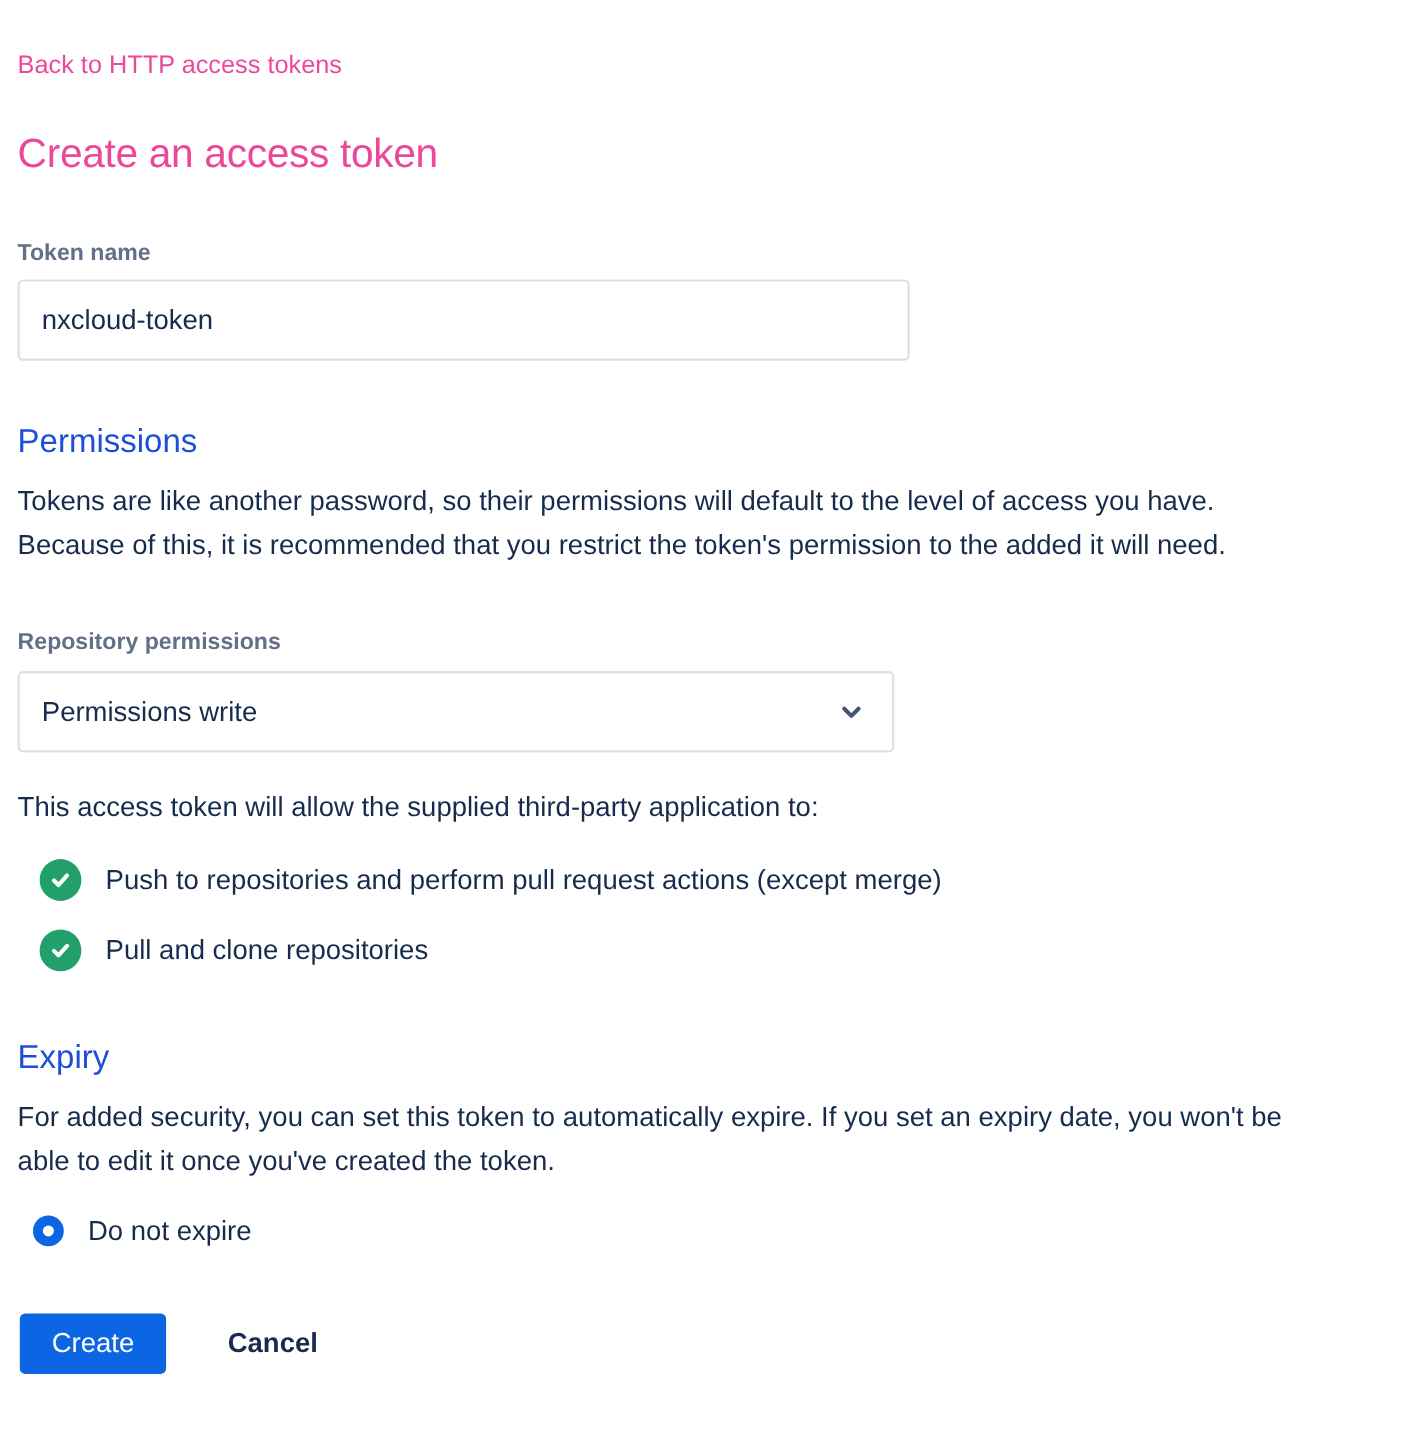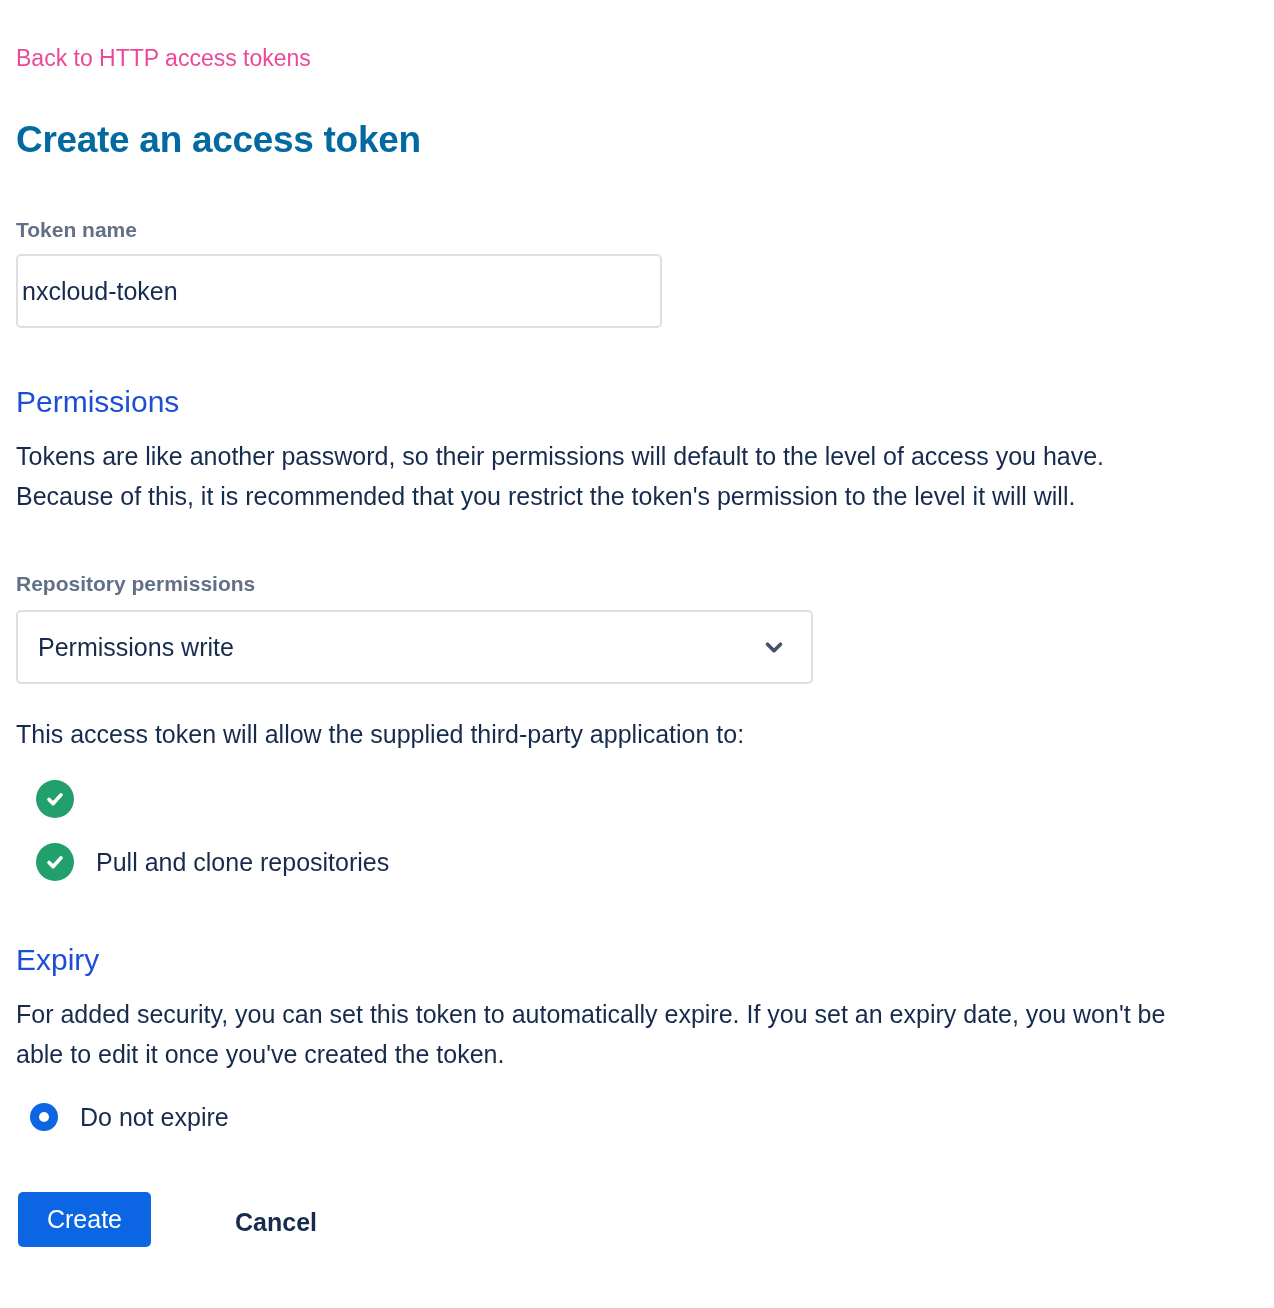--- a/index.html
+++ b/index.html
@@ -19,42 +19,42 @@
     font-size: 23px;
     font-weight: 400;
     line-height: 28px;
     text-decoration: none;
     cursor: pointer;
   }
 
   h1.page-title {
     margin-top: 46px;
     font-size: 37px;
-    font-weight: 700;
+    font-weight: 400;
     line-height: 44px;
-    color: #0369a1;
+    color: #ec4899;
     letter-spacing: -0.3px;
   }
 
   .field-label {
     display: block;
     margin-top: 56px;
     font-size: 21px;
     font-weight: 700;
     line-height: 24px;
     color: #626F86;
   }
 
   .text-input {
     margin-top: 12px;
-    width: 646px;
+    width: 811px;
     height: 74px;
     border: 2px solid #DCDFE4;
     border-radius: 5px;
-    padding: 0 4px;
+    padding: 0 20px;
     font-family: "Liberation Sans", sans-serif;
     font-size: 25px;
     color: #172B4D;
     background: #ffffff;
     outline: none;
   }
 
   h2.section-heading {
     font-size: 30px;
     font-weight: 500;
@@ -160,22 +160,21 @@
   }
   .radio-label {
     margin-left: 22px;
     font-size: 25px;
     color: #172B4D;
   }
 
   .actions-row {
     margin-top: 58px;
     display: flex;
-    align-items: flex-end;
-    gap: 28px;
+    align-items: center;
   }
   .create-button {
     width: 133px;
     height: 55px;
     background: #0C66E4;
     color: #ffffff;
     border: none;
     border-radius: 5px;
     font-family: "Liberation Sans", sans-serif;
     font-size: 25px;
@@ -203,21 +202,21 @@
 <a class="back-link">Back to HTTP access tokens</a>
 
 <h1 class="page-title">Create an access token</h1>
 
 <label class="field-label">Token name</label>
 
 <input class="text-input" type="text" value="nxcloud-token" style="">
 
 <h2 class="section-heading permissions-heading">Permissions</h2>
 
-<p class="body-text">Tokens are like another password, so their permissions will default to the level of access you have. Because of this, it is recommended that you restrict the token's permission to the level it will will.</p>
+<p class="body-text">Tokens are like another password, so their permissions will default to the level of access you have. Because of this, it is recommended that you restrict the token's permission to the added it will need.</p>
 
 <label class="field-label">Repository permissions</label>
 
 <div class="select-box">
   <span class="select-value">Permissions write</span>
   <span>
     <svg width="26" height="26" viewBox="0 0 24 24">
       <path d="M6 9.5l6 6 6-6" fill="none" stroke="#44546F" stroke-width="3.4" stroke-linecap="round" stroke-linejoin="round"></path>
     </svg>
   </span>
@@ -225,20 +224,21 @@
 
 <p class="allow-intro">This access token will allow the supplied third-party application to:</p>
 
 <ul class="capability-list">
   <li>
     <span class="check-circle">
       <svg width="22" height="22" viewBox="0 0 24 24">
         <path d="M5.5 12.5l4.5 4.5 8.5-9.5" fill="none" stroke="#ffffff" stroke-width="4" stroke-linecap="round" stroke-linejoin="round"></path>
       </svg>
     </span>
+    <span class="capability-text">Push to repositories and perform pull request actions (except merge)</span>
   </li>
   <li>
     <span class="check-circle">
       <svg width="22" height="22" viewBox="0 0 24 24">
         <path d="M5.5 12.5l4.5 4.5 8.5-9.5" fill="none" stroke="#ffffff" stroke-width="4" stroke-linecap="round" stroke-linejoin="round"></path>
       </svg>
     </span>
     <span class="capability-text">Pull and clone repositories</span>
   </li>
 </ul>

